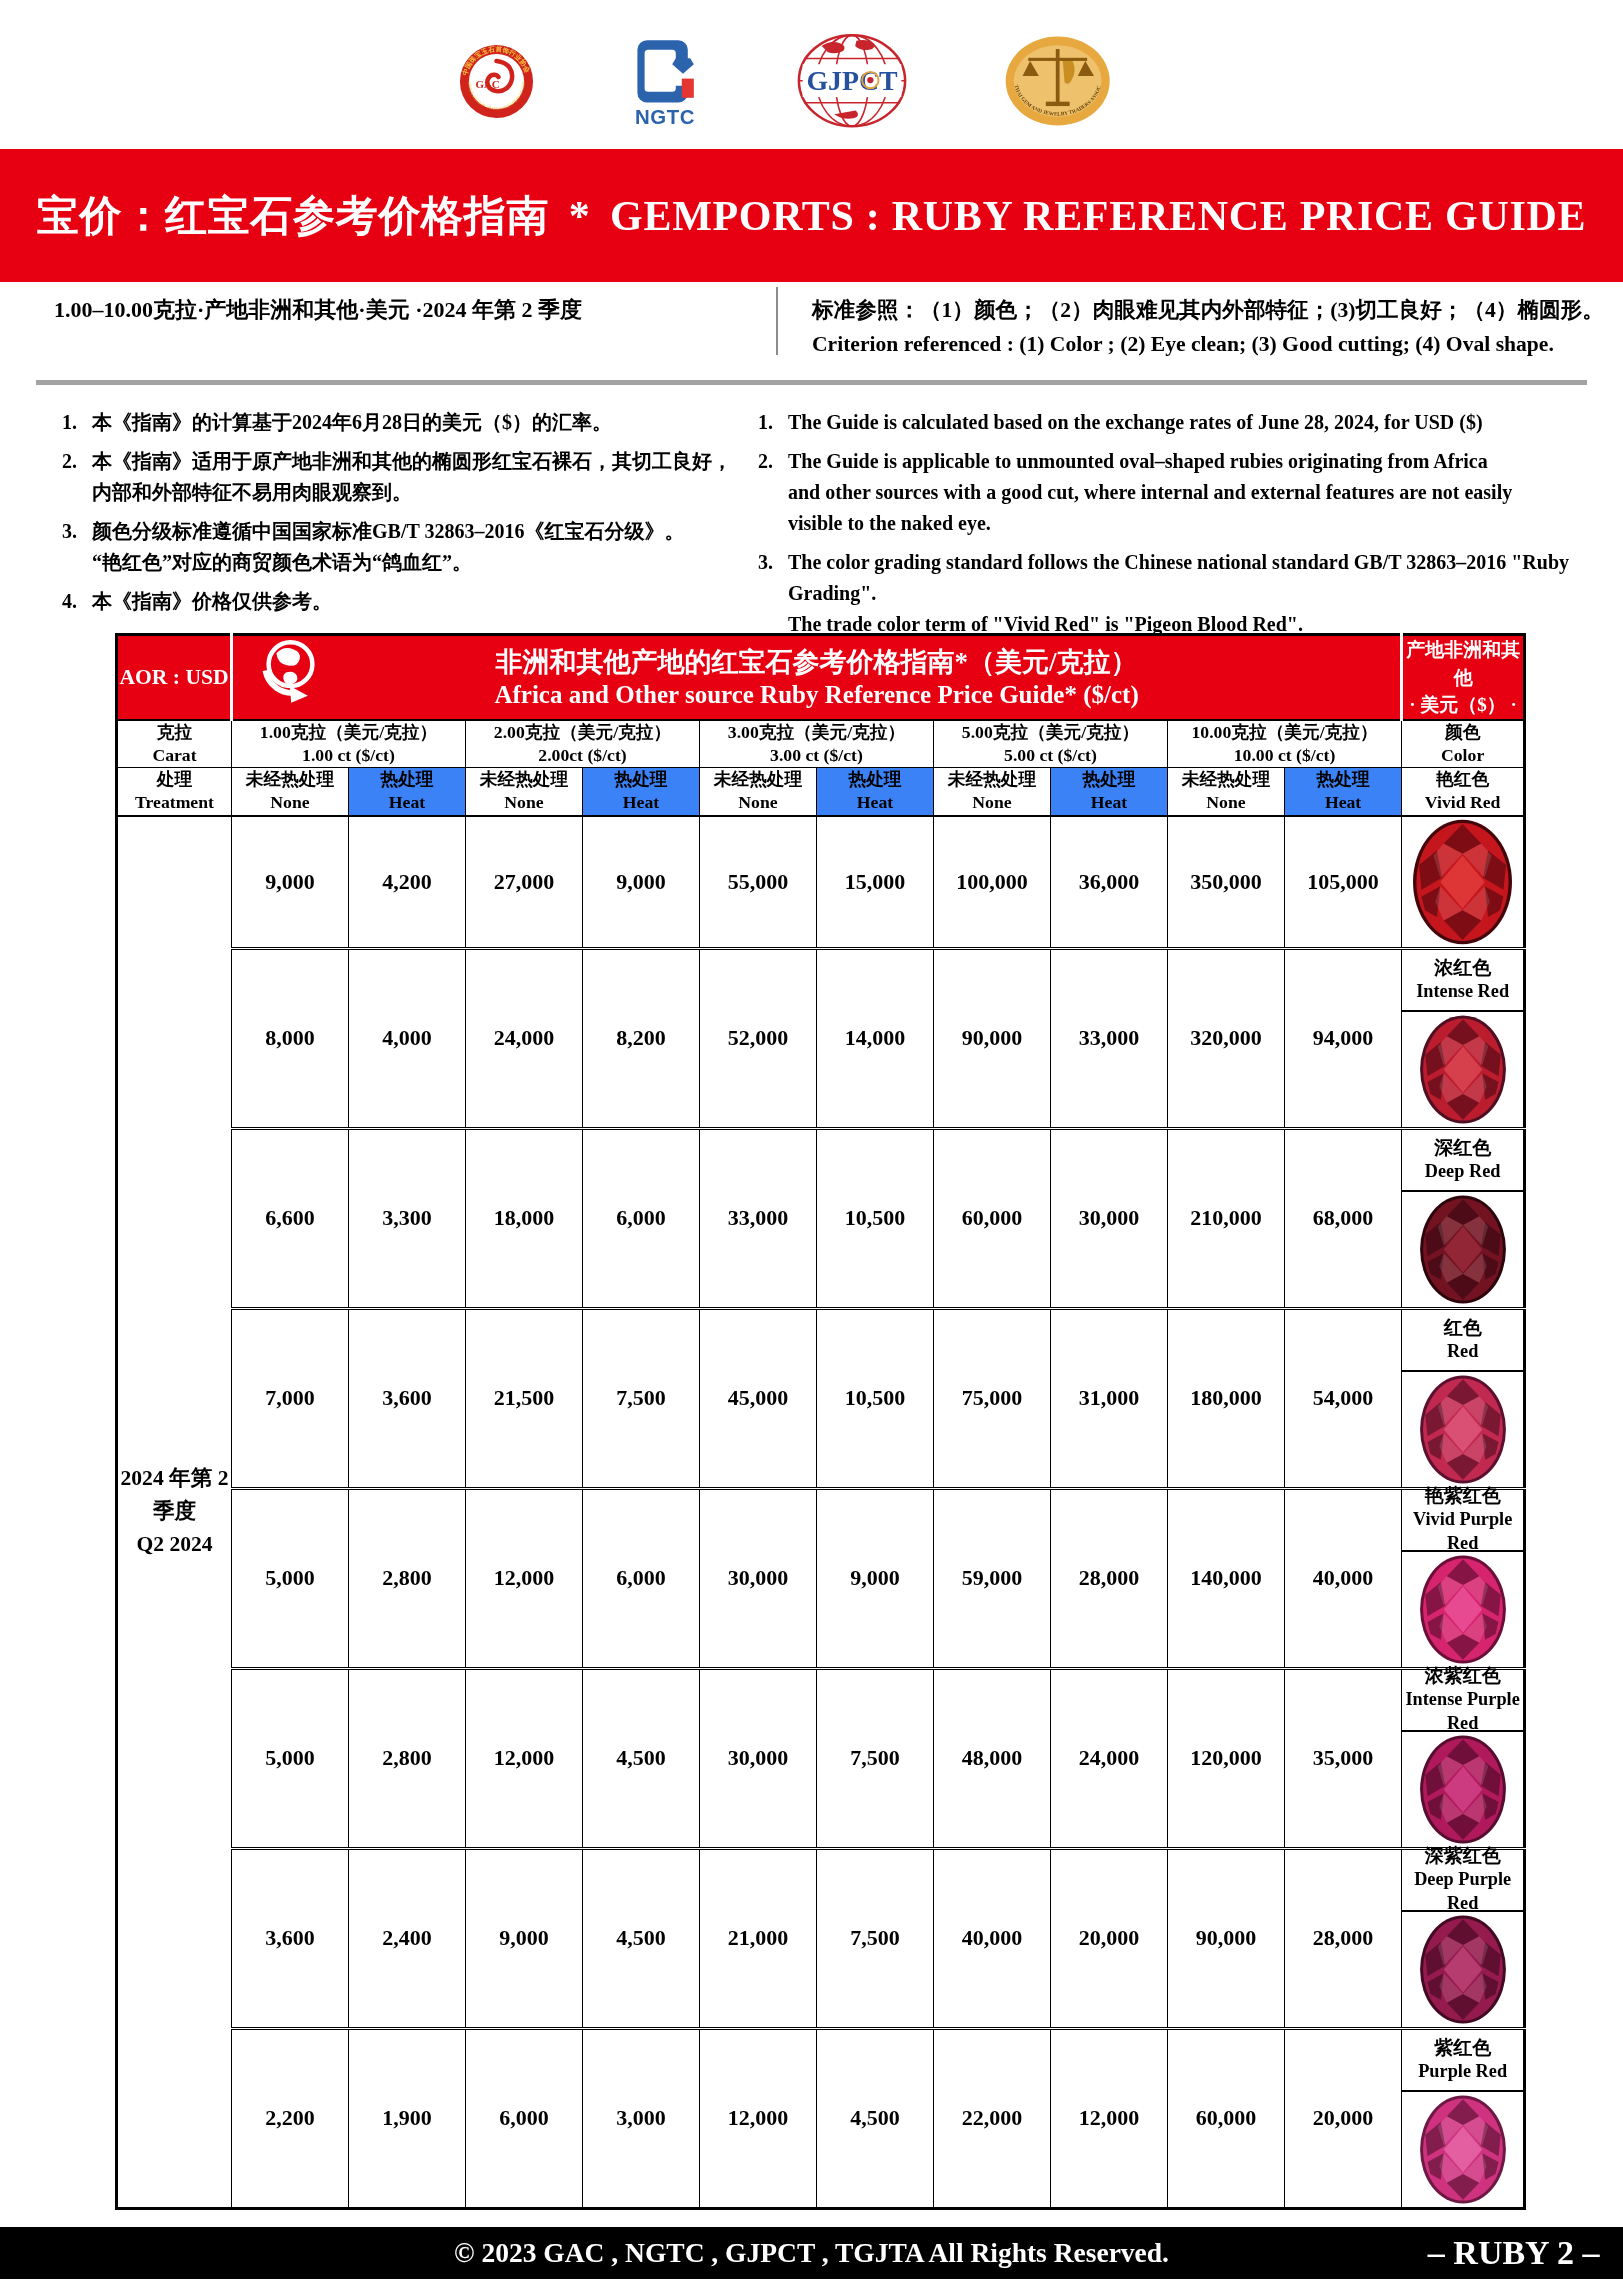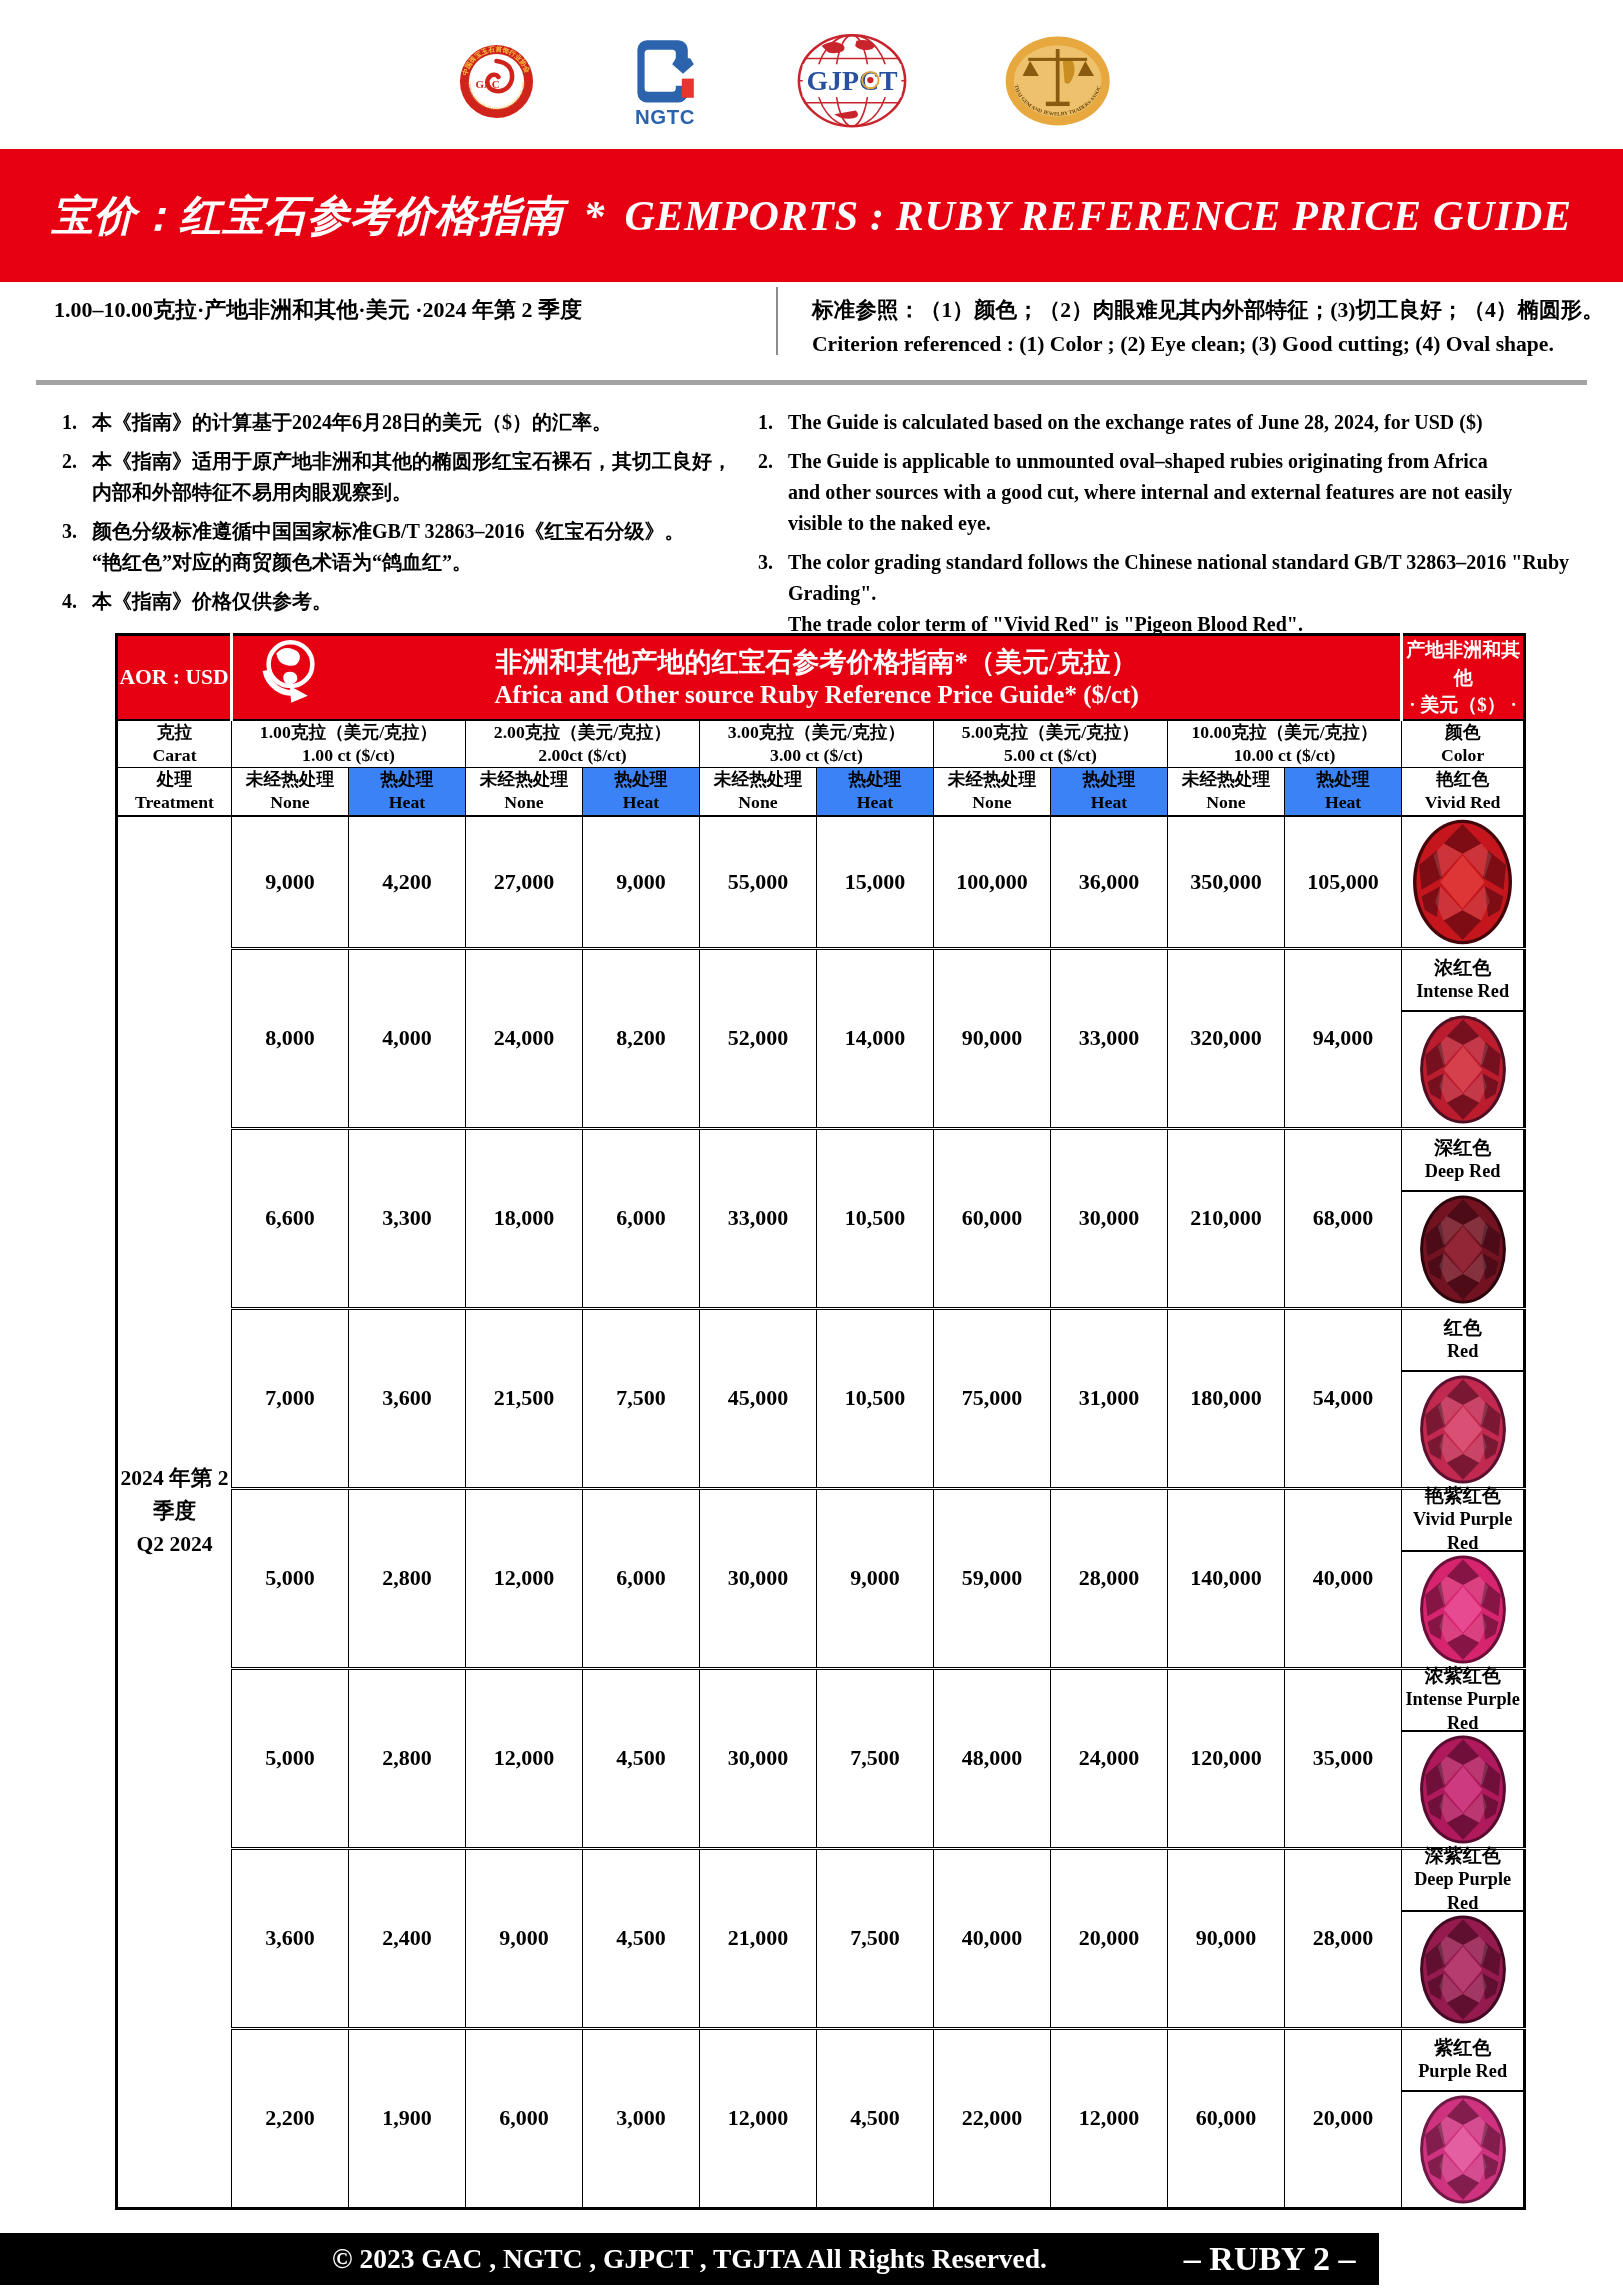--- a/index.html
+++ b/index.html
@@ -9,21 +9,21 @@
   }
   .page{position:absolute;inset:0;}
 
   
   .logos{position:absolute;top:26px;left:458px;width:655px;height:110px;
          display:flex;align-items:center;justify-content:space-between;}
   .logo{flex:none;display:flex;align-items:center;justify-content:center;}
 
   
   .banner{position:absolute;top:149px;left:0;width:1623px;height:133px;background:#e60012;
-          display:flex;align-items:center;justify-content:center;font-style:italic;}
+          display:flex;align-items:center;justify-content:center;}
   .banner .btxt{color:#fff;font-weight:bold;font-size:42px;white-space:nowrap;letter-spacing:0.7px;}
   .banner .star{margin:0 19.6px;}
 
   
   .sub-left{position:absolute;left:54px;top:293px;font-weight:bold;font-size:22px;line-height:34px;}
   .sub-right{position:absolute;left:812px;top:293px;font-weight:bold;font-size:21.6px;line-height:34px;}
   .sub-divider{position:absolute;left:776px;top:287px;width:2px;height:68px;background:#8c8c8c;}
   .rule{position:absolute;top:380px;left:36px;width:1551px;height:5.2px;background:#a3a3a3;}
 
   
@@ -63,21 +63,21 @@
   td.period-cell{font-size:21.6px;font-weight:bold;line-height:33px;}
   td.color-cell{vertical-align:top;}
   .clabel{height:60px;border-bottom:2px solid #000;display:flex;flex-direction:column;
           align-items:center;justify-content:center;font-weight:bold;}
   .clabel .zh{font-size:19px;line-height:25px;}
   .clabel .en{font-size:18.3px;line-height:23.6px;}
   .gemwrap{display:flex;align-items:center;justify-content:center;height:115px;}
   tr.first .gemwrap{height:130px;}
 
   
-  .footer{position:absolute;left:0;bottom:10px;width:1379px;height:52px;background:#000;color:#fff;
+  .footer{position:absolute;left:0;bottom:16px;width:1623px;height:52px;background:#000;color:#fff;
           display:flex;align-items:center;justify-content:center;}
   .footer .copy{font-size:27.5px;font-weight:bold;}
   .footer .pagelabel{position:absolute;right:23.6px;font-size:34px;font-weight:bold;}
 </style>
 </head>
 <body>
 
 <div class="page">
 
   <div class="logos">

